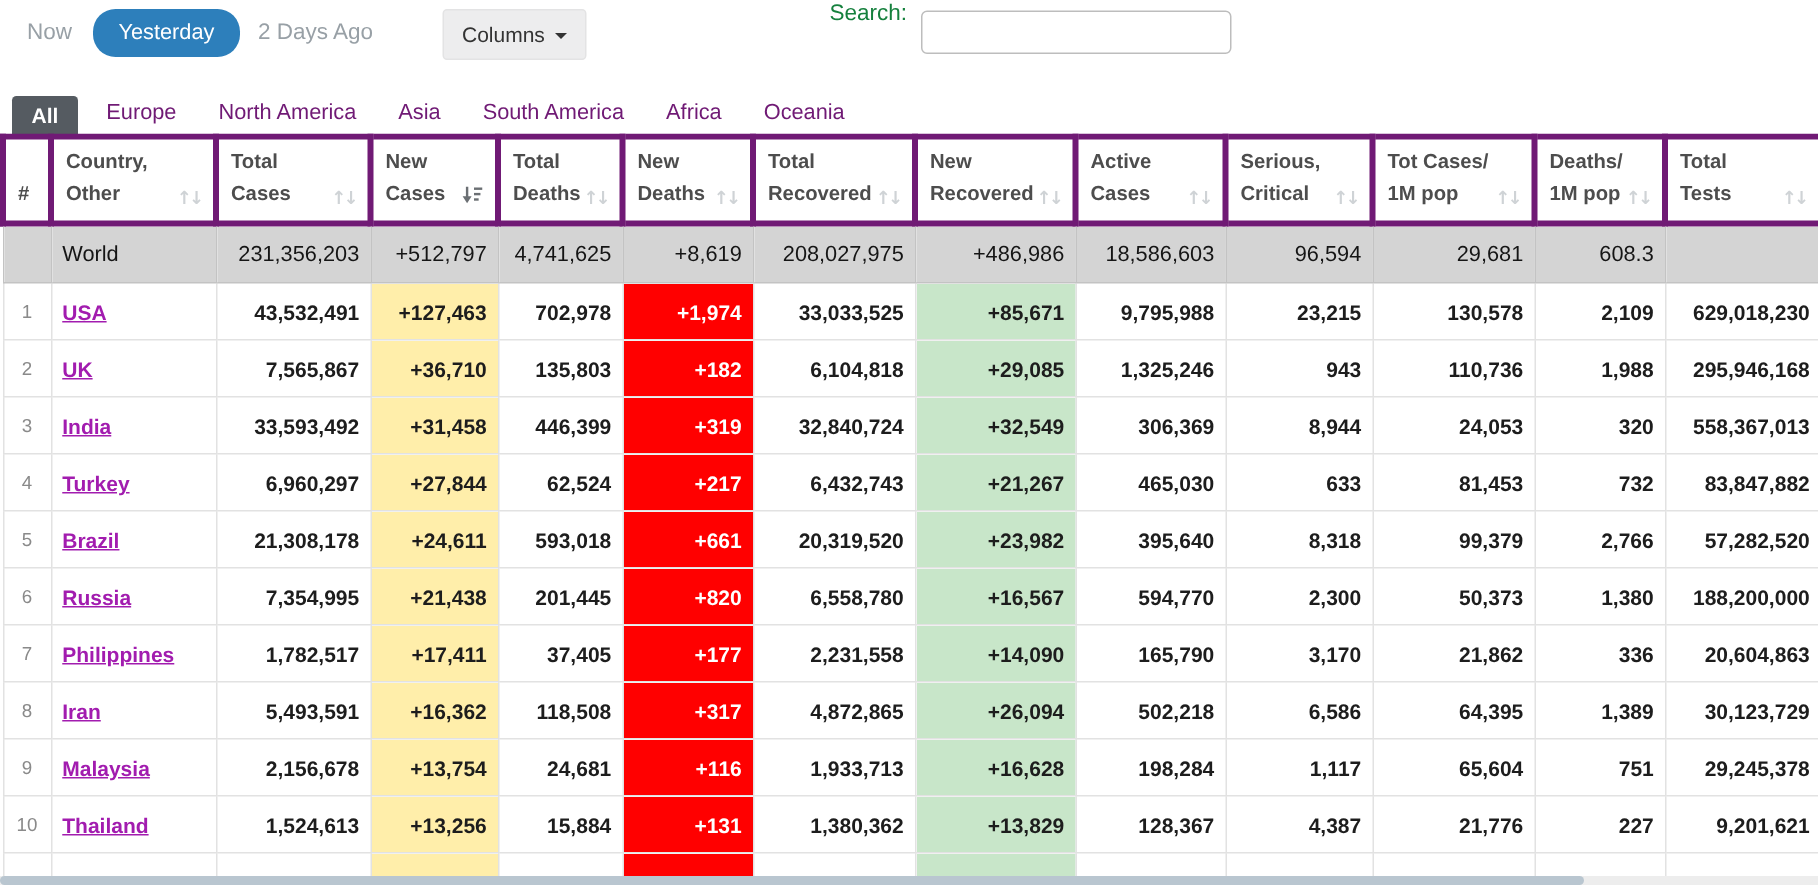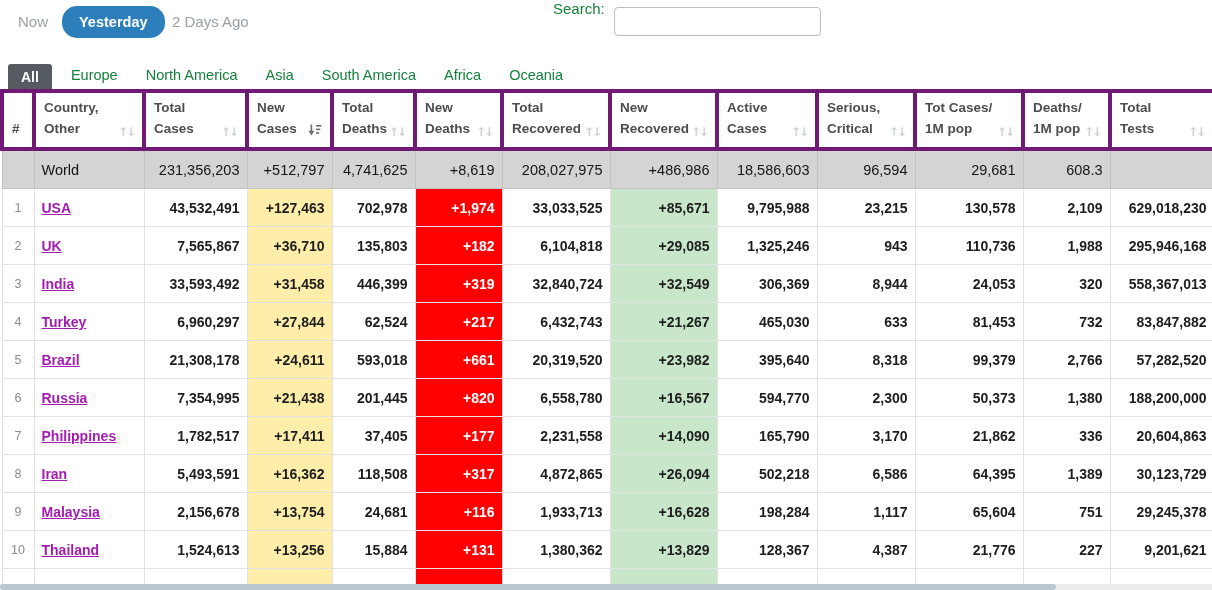--- a/index.html
+++ b/index.html
@@ -4,32 +4,32 @@
 <style>
   html,body{margin:0;padding:0;overflow:hidden;background:#fff;}
   body{width:1212px;height:590px;font-family:"Liberation Sans",sans-serif;position:relative;}
 
   
   .toolbar{position:absolute;top:0;left:0;width:996px;height:58px;}
   .txt-btn{position:absolute;top:13px;color:#98a0a6;font-size:15px;cursor:pointer;}
   .btn-now{left:18px;}
   .btn-2days{left:172px;}
   .btn-yesterday{position:absolute;left:62px;top:6px;background:#2d7fbb;color:#fff;border:none;
-    border-radius:15px;padding:8px 17px;font-size:14.5px;cursor:pointer;font-family:inherit;font-weight:bold;}
+    border-radius:15px;padding:8px 17px;font-size:14.5px;cursor:pointer;font-family:inherit;}
   .btn-columns{position:absolute;left:295px;top:6px;background:#ededee;color:#333;border:1px solid #e3e3e4;
     border-radius:3px;padding:8px 12px;font-size:14px;cursor:pointer;font-family:inherit;}
   .caret{display:inline-block;width:0;height:0;border-left:4px solid transparent;border-right:4px solid transparent;
     border-top:4px solid #333;margin-left:7px;vertical-align:middle;}
   .search-label{position:absolute;left:553px;top:0;color:#15803d;font-size:15px;}
   .search-input{position:absolute;left:614px;top:7px;width:207px;height:29px;border:1px solid #bdbdbd;
     border-radius:4px;box-sizing:border-box;font-size:14px;padding:0 8px;font-family:inherit;}
 
   
   .tabs{position:absolute;top:60px;left:8px;display:flex;align-items:flex-end;}
-  .tab{color:#15803d;font-size:14.5px;padding:7px 0;margin-right:28px;cursor:pointer;white-space:nowrap;}
+  .tab{color:#701a75;font-size:14.5px;padding:7px 0;margin-right:28px;cursor:pointer;white-space:nowrap;}
   .tab.active{background:#555b61;color:#fff;font-weight:bold;padding:5px 13px;border-radius:3px 3px 0 0;
     margin-right:19px;font-size:14px;}
 
   
   .table-wrap{position:absolute;top:89px;left:0;width:1212px;height:495px;overflow:hidden;}
   table{border-collapse:collapse;table-layout:fixed;width:1212px;}
   thead th{height:55px;border:4px solid #701a75;vertical-align:bottom;padding:5px 8px 7px 8px;
     box-sizing:border-box;font-size:13.5px;color:#4d4d4d;text-align:left;background:#fff;font-weight:bold;}
   .h-flex{display:flex;justify-content:space-between;align-items:flex-end;}
   .h-text div{line-height:1.55;}
@@ -51,20 +51,21 @@
   .hscrollbar{position:absolute;top:584px;left:0;width:1212px;height:6px;background:#ededed;}
   .hscrollbar .thumb{position:absolute;left:0;top:0;height:6px;width:1056px;background:#b9c6d0;border-radius:3px;}
 </style>
 </head>
 <body>
 
 <div class="toolbar">
   <span class="txt-btn btn-now">Now</span>
   <button class="btn-yesterday">Yesterday</button>
   <span class="txt-btn btn-2days">2 Days Ago</span>
+  <button class="btn-columns"><span>Columns</span><span class="caret"></span></button>
   <span class="search-label">Search:</span>
   <input class="search-input" type="text" value="" style="">
 </div>
 
 <div class="tabs">
   <span class="tab active">All</span>
   <span class="tab">Europe</span>
   <span class="tab">North America</span>
   <span class="tab">Asia</span>
   <span class="tab">South America</span>

